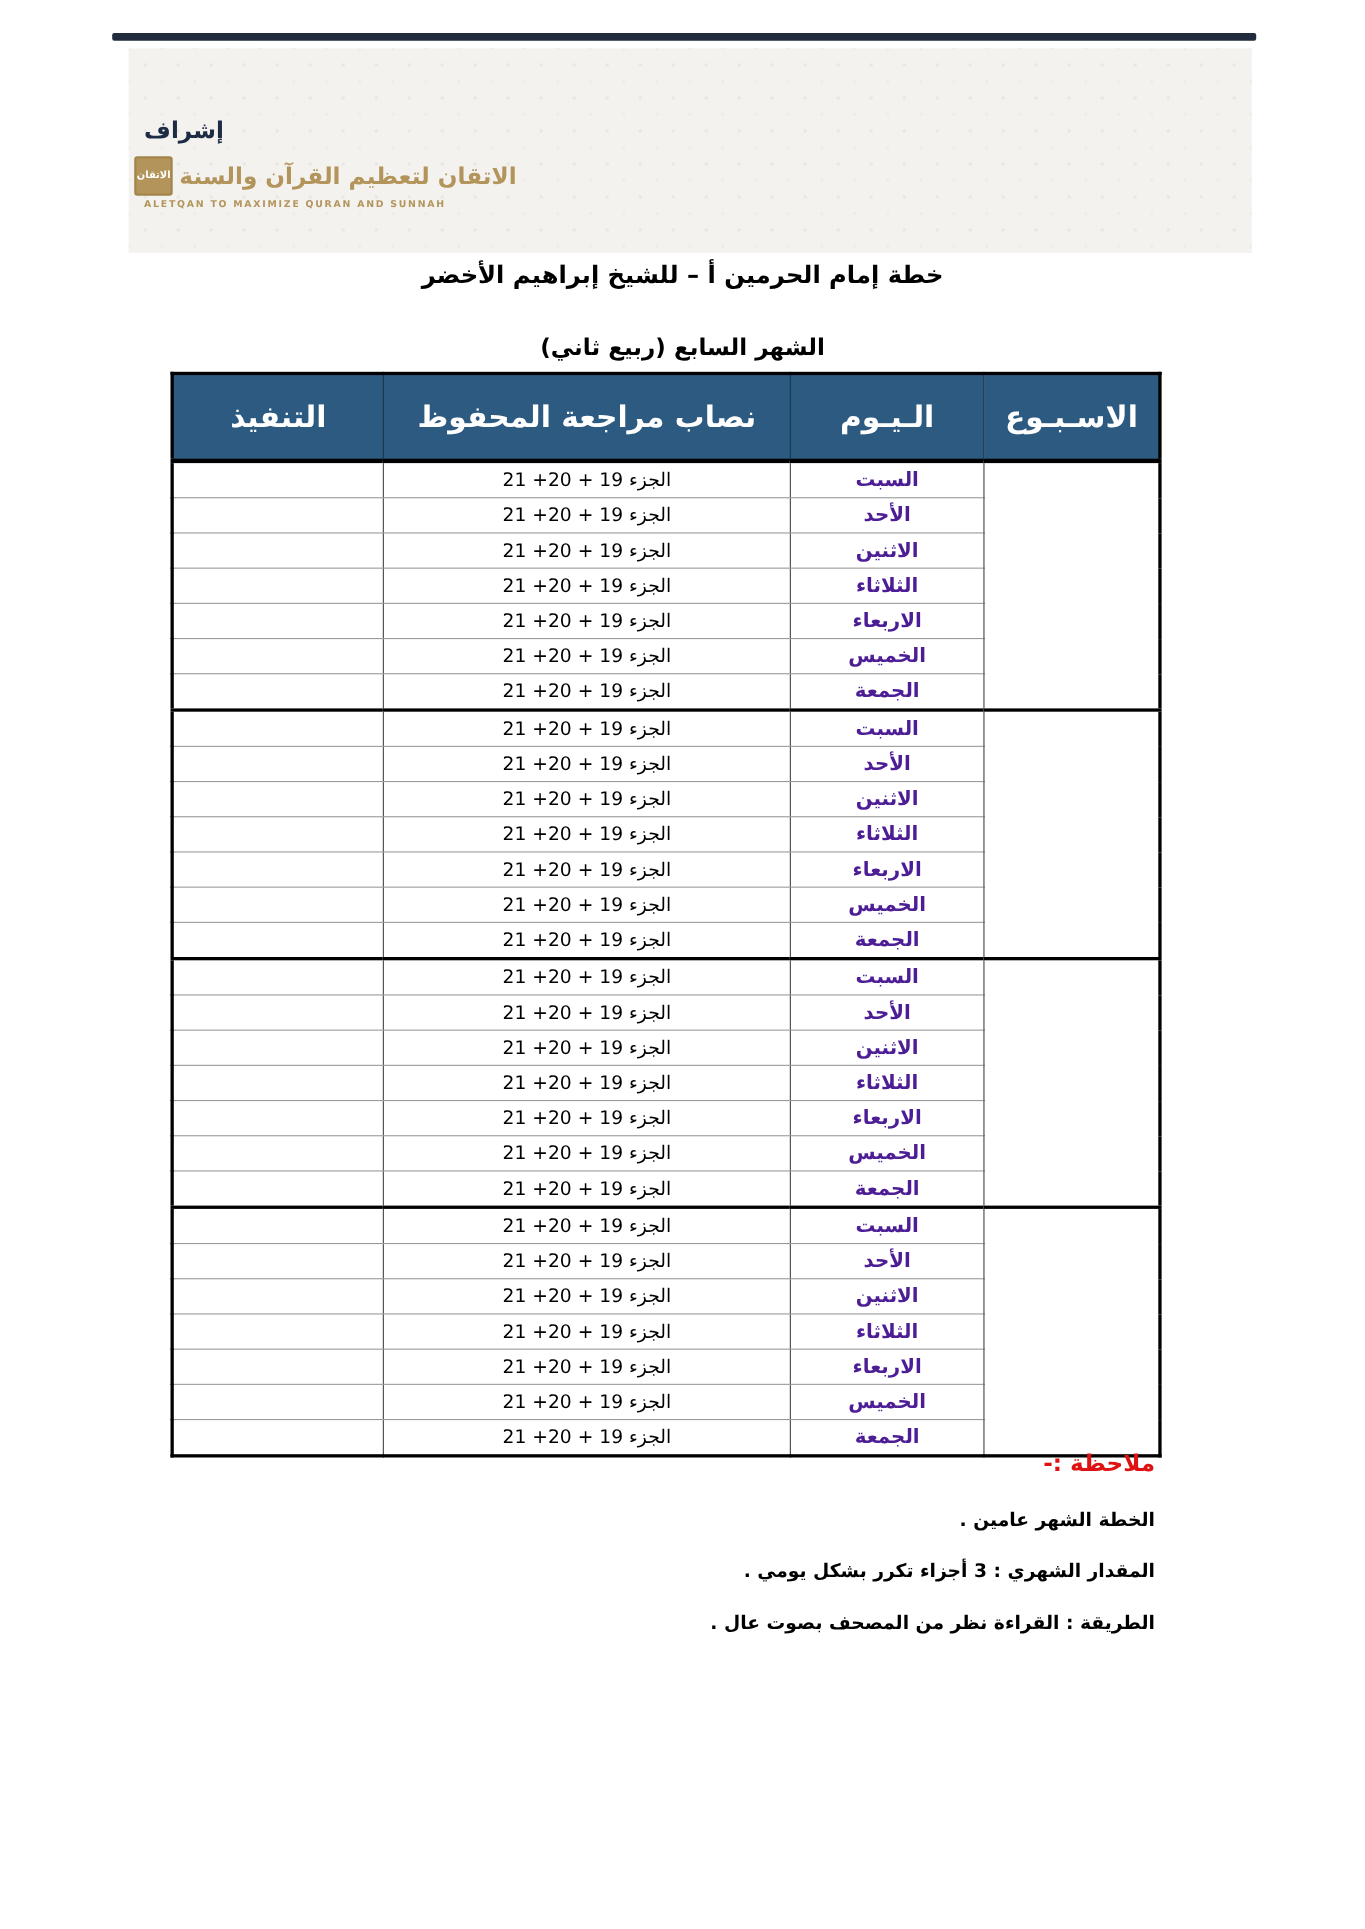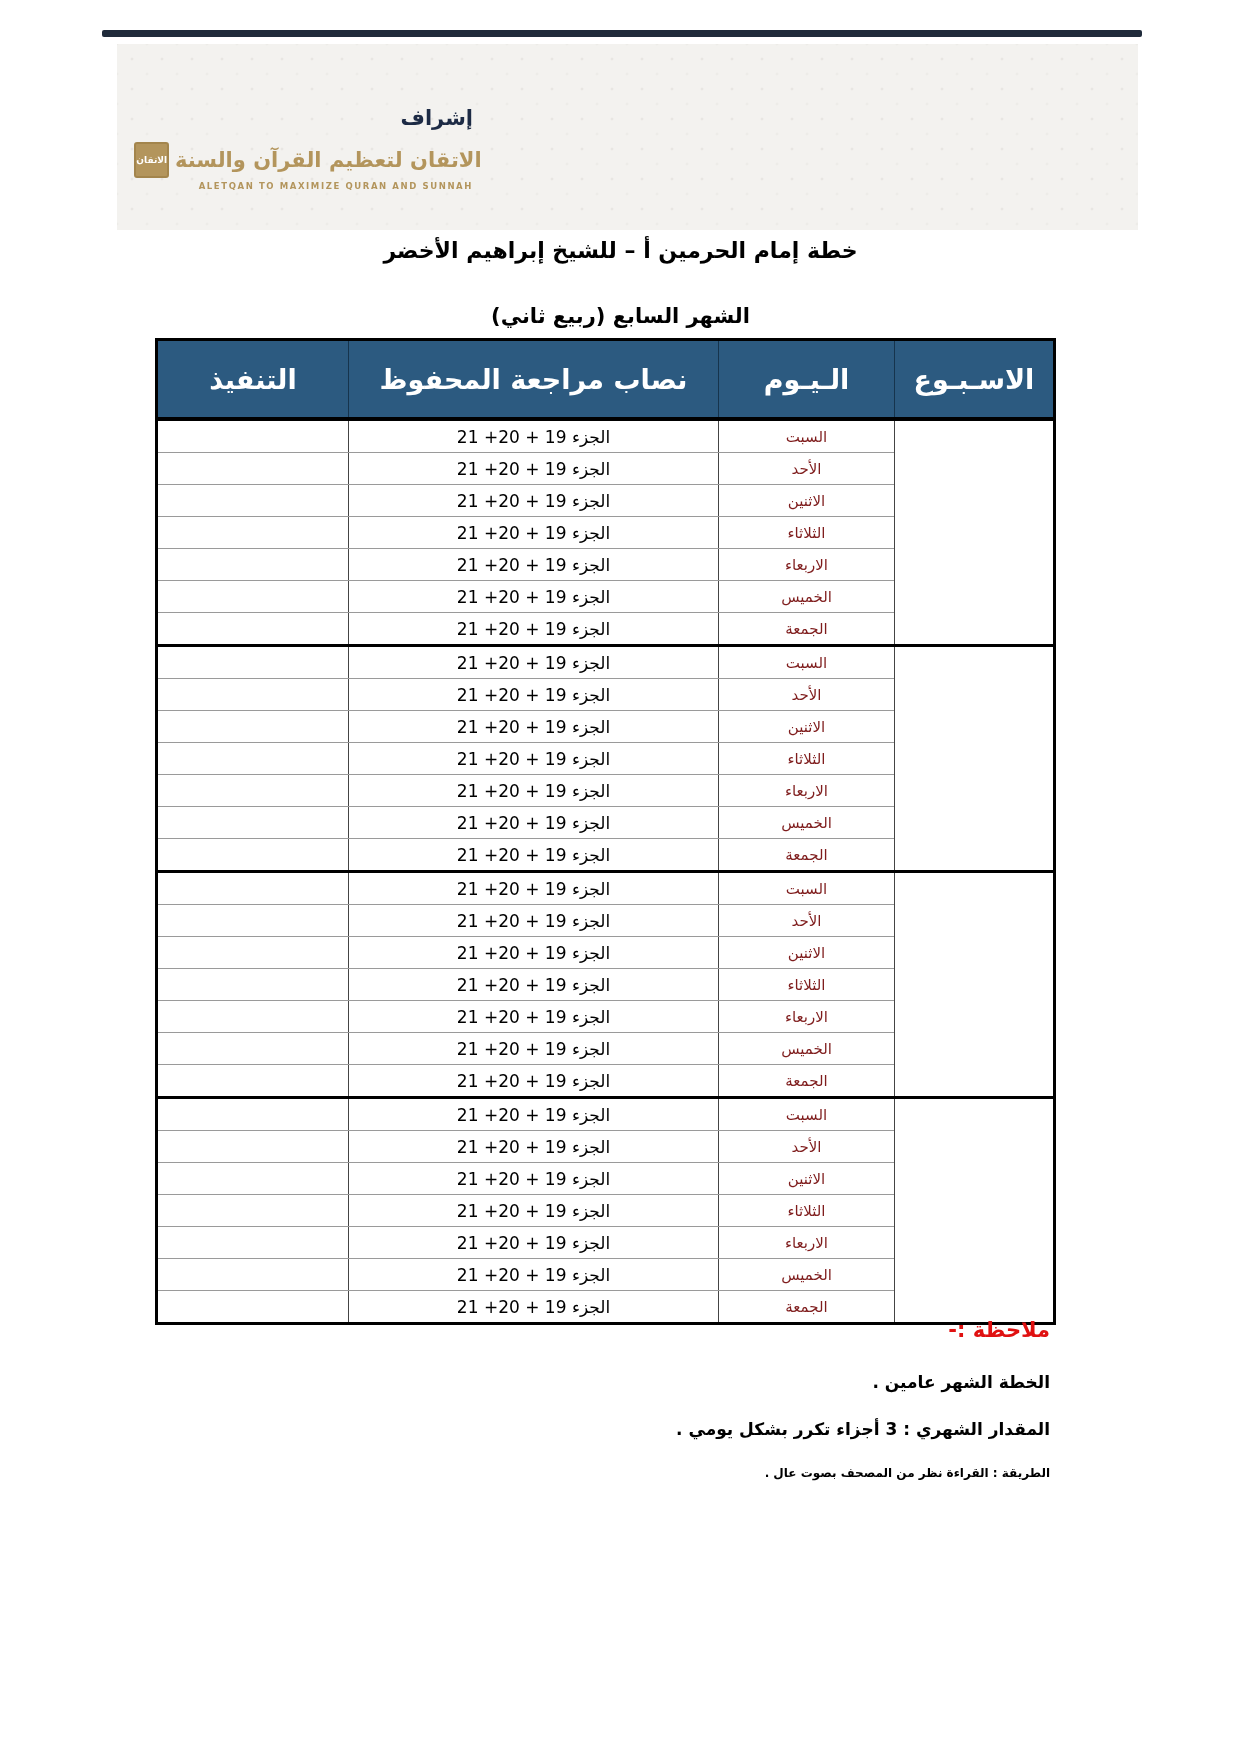--- a/index.html
+++ b/index.html
@@ -10,21 +10,21 @@
   .topbar{position:absolute;left:102px;top:30px;width:1040px;height:7px;background:#202b3b;border-radius:2px;}
   .banner{position:absolute;left:117px;top:44px;width:1021px;height:186px;
     background-color:#f3f2ef;
     background-image:radial-gradient(circle,#e8e6e2 1.2px,transparent 1.7px),
                      radial-gradient(circle,#edecE8 1.2px,transparent 1.7px);
     background-size:30px 30px,30px 30px;background-position:0 0,15px 15px;}
   .drop-logo{position:absolute;left:812px;top:10px;width:136px;height:168px;}
   .brand-block{position:absolute;left:452px;top:34px;width:360px;text-align:center;direction:rtl;}
   .brand-callig{color:#1d2b45;font-weight:bold;font-size:30px;line-height:1.2;}
   .brand-tagline{margin-top:12px;color:#b3955c;font-weight:bold;font-size:19px;}
-  .sup-block{position:absolute;left:26px;top:62px;width:330px;text-align:right;direction:rtl;}
+  .sup-block{position:absolute;left:14px;top:62px;width:330px;text-align:left;direction:rtl;}
   .sup-label{color:#1d2b45;font-weight:bold;font-size:21px;margin-bottom:12px;}
   .aletqan-row{display:flex;flex-direction:row-reverse;align-items:center;justify-content:center;gap:6px;}
   .aletqan-emblem{width:36px;height:32px;background:#b3955c;border:2px solid #a3854c;border-radius:3px;
     color:#fff;font-size:9px;font-weight:bold;display:flex;align-items:center;justify-content:center;}
   .aletqan-ar{color:#b3955c;font-weight:bold;font-size:21px;white-space:nowrap;}
   .aletqan-en{margin-top:3px;color:#b3955c;font-size:8.5px;font-weight:bold;letter-spacing:1.6px;}
 
   
   .title-1{position:absolute;left:0;top:238px;width:100%;text-align:center;direction:rtl;
     font-size:22px;font-weight:bold;color:#000;}
@@ -32,34 +32,34 @@
     font-size:21px;font-weight:bold;color:#000;}
 
   
   table.plan{position:absolute;left:155px;top:338px;width:898px;border-collapse:collapse;
     table-layout:fixed;direction:rtl;border:3px solid #000;}
   table.plan th{background:#2c5a80;color:#ffffff;font-size:27px;font-weight:bold;
     height:74px;border:1px solid #16344d;border-bottom:4px solid #000;text-align:center;}
   table.plan td{height:31px;text-align:center;vertical-align:middle;
     border-left:1px solid #444;border-right:1px solid #444;
     border-top:1px solid #9a9a9a;border-bottom:1px solid #9a9a9a;background:#fff;padding:0;}
-  td.cell-day{font-size:15px;font-weight:normal;color:#7f1d1d;}
+  td.cell-day{font-size:18px;font-weight:bold;color:#4c1d95;}
   td.cell-review{font-size:17px;color:#000;}
   td.cell-exec{}
   td.week-cell{background:#2c5a80;border-left:3px solid #000;border-right:1px solid #16344d;}
   tr.week-start td{border-top:3px solid #000;}
   .week-rot{display:inline-block;transform:rotate(90deg);color:#ffffff;font-weight:bold;
     font-size:19px;line-height:1.25;text-align:center;white-space:nowrap;direction:rtl;}
 
   
   .note{position:absolute;direction:rtl;text-align:right;color:#000;font-weight:bold;}
   .note-heading{top:1318px;right:191px;color:#e01111;font-size:21px;}
   .note-1{top:1372px;right:191px;font-size:17px;}
   .note-2{top:1419px;right:191px;font-size:17px;}
-  .note-3{top:1466px;right:191px;font-size:12px;}
+  .note-3{top:1466px;right:191px;font-size:17px;}
 </style>
 </head>
 <body>
 
 <div class="page">
 
   <div class="topbar"></div>
 
   <div class="banner">
 

